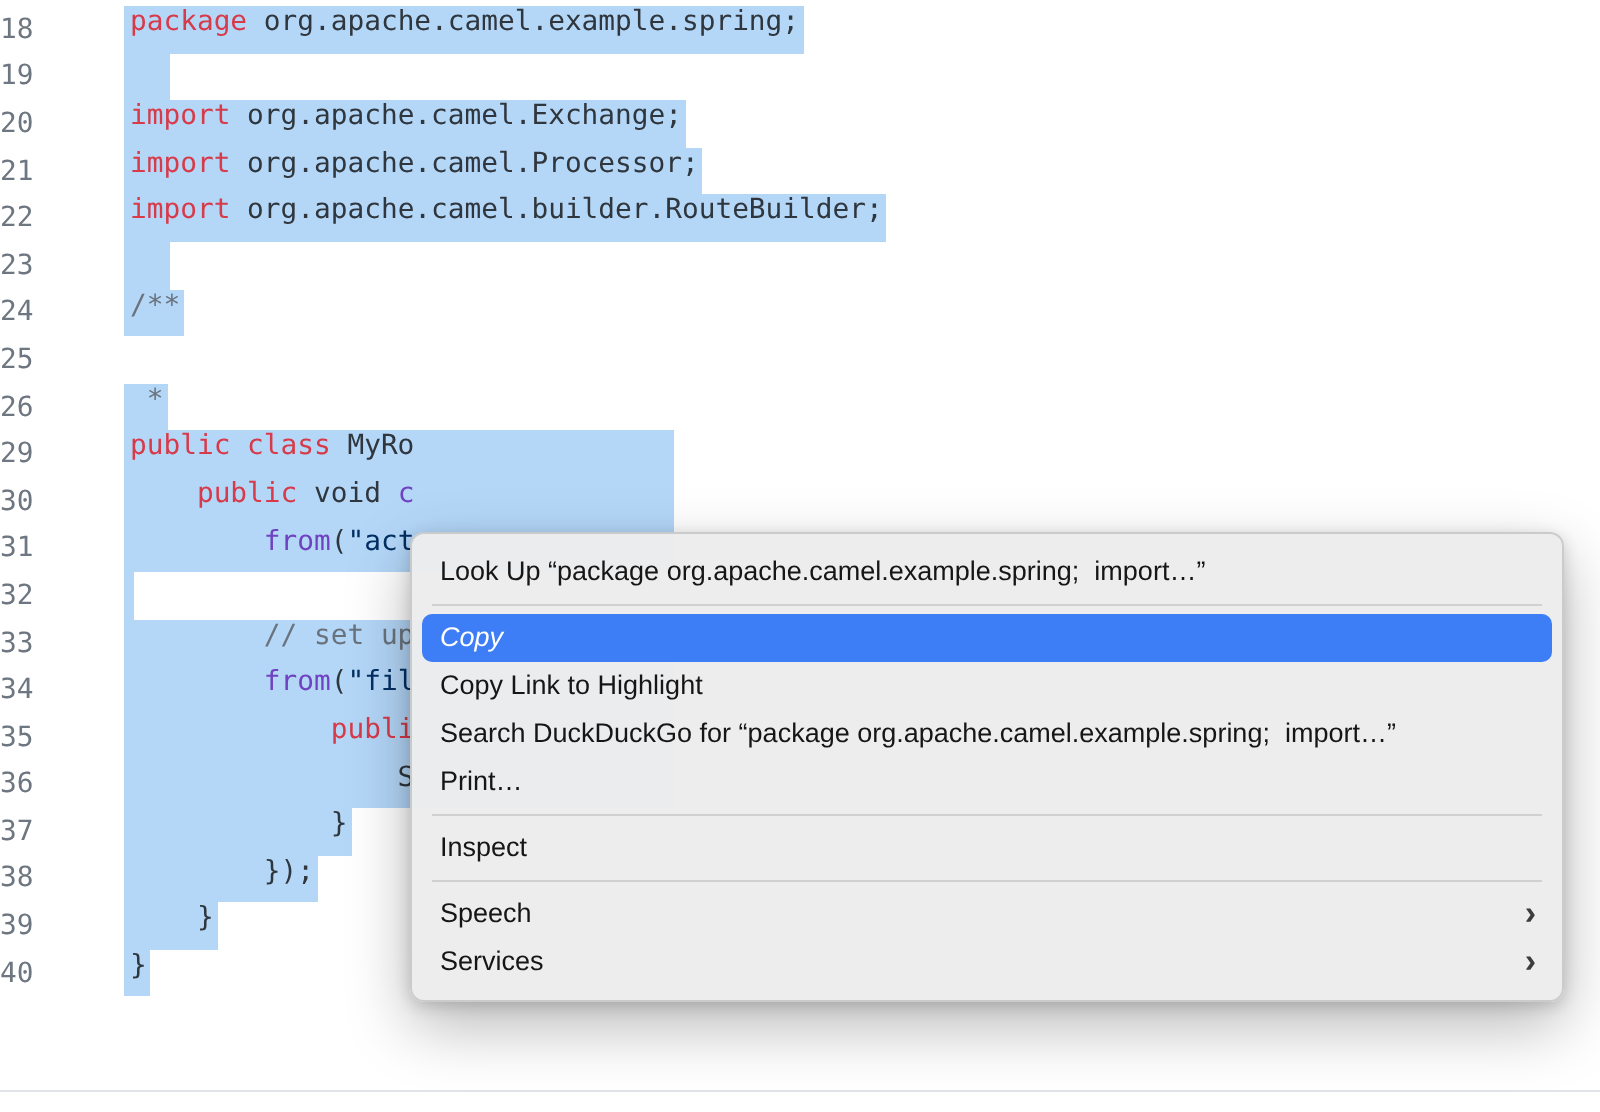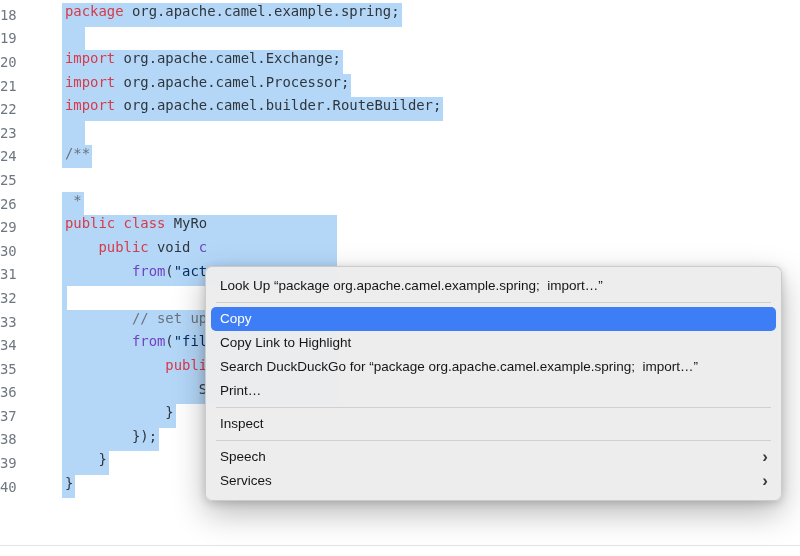--- a/index.html
+++ b/index.html
@@ -34,21 +34,21 @@
   
   .context-menu{position:absolute;left:205px;top:266px;width:577px;
       background:rgba(236,236,236,0.97);
       border:1px solid rgba(0,0,0,0.14);border-radius:7px;
       padding:7px 0;
       box-shadow:0 12px 32px rgba(0,0,0,0.28),0 2px 8px rgba(0,0,0,0.16);}
   .menu-item{position:relative;height:24px;line-height:24px;
       padding:0 14px;font-size:13.5px;color:#161617;white-space:pre;
       overflow:hidden;text-overflow:clip;}
   .menu-item.highlighted{background:var(--menu-hl);color:#ffffff;
-      margin:0 5px;border-radius:5px;padding:0 9px;}
+      margin:0 5px;border-radius:5px;padding:0 9px;font-style:italic;}
   .menu-separator{height:1px;background:rgba(0,0,0,0.12);
       margin:4px 10px 4px 10px;}
   .chevron{position:absolute;right:13px;top:0;height:24px;line-height:23px;
       font-size:17px;font-weight:600;color:#3c3c3e;}
 </style>
 </head>
 <body>
 
 <div class="stage">
   <div class="code-lines">

